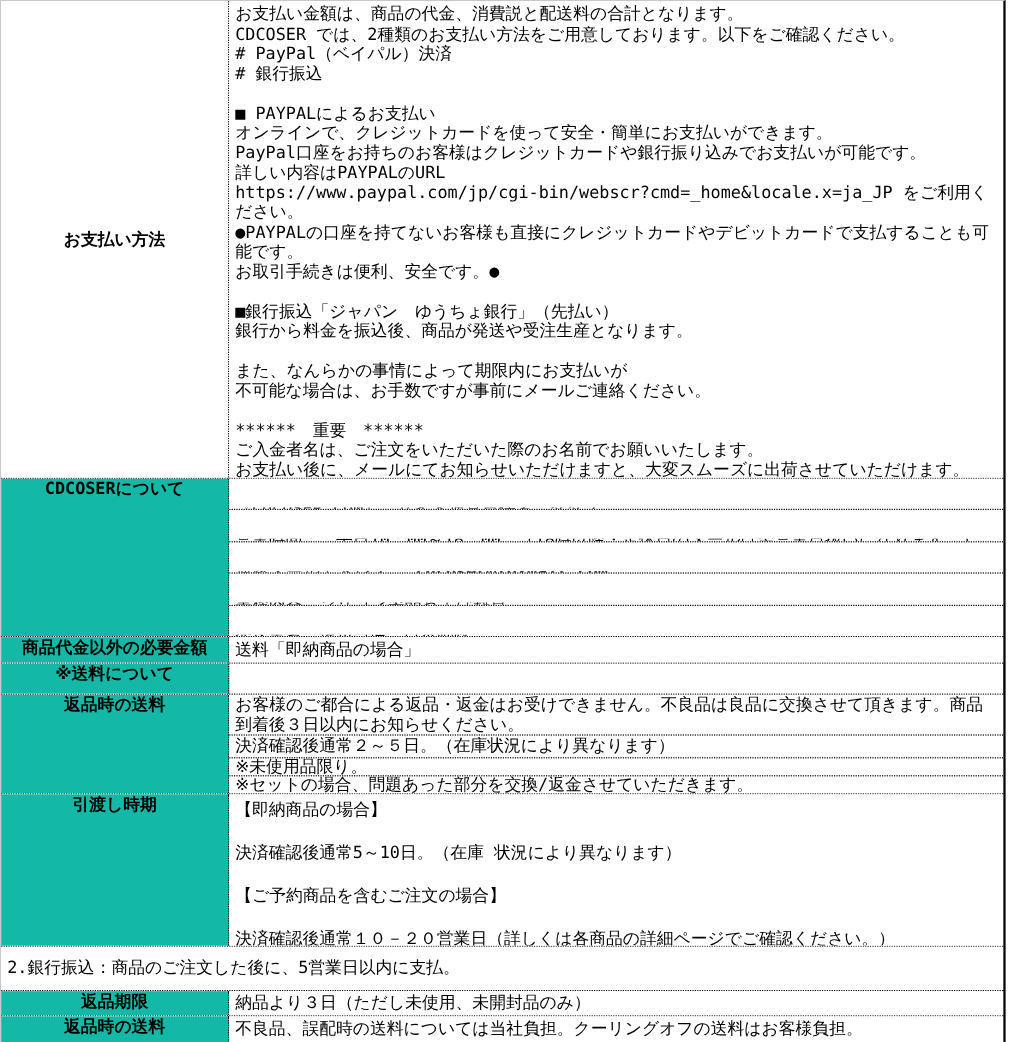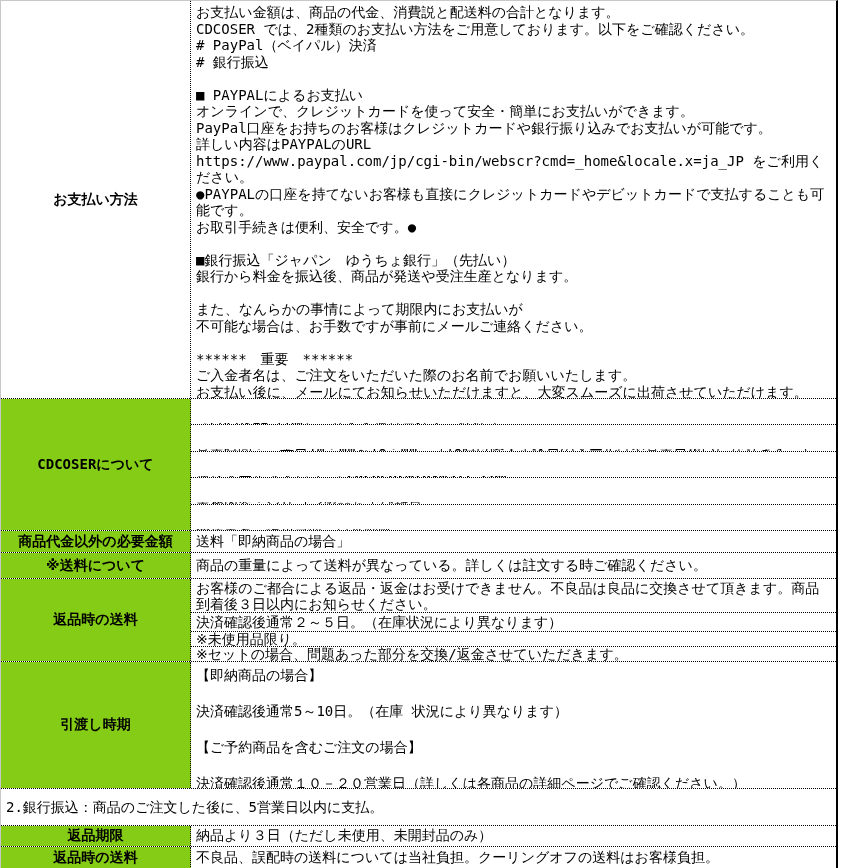--- a/index.html
+++ b/index.html
@@ -21,23 +21,22 @@
   .row {
     display: flex;
     border-bottom: 1px dotted #000000;
     box-sizing: border-box;
   }
   .row:last-child { border-bottom: none; }
   .cell-label {
     flex: 0 0 190px;
     box-sizing: border-box;
     border-right: 1px dotted #000000;
-    background: #84cc16;
-    display: flex;
-    align-items: center;
+    background: #14b8a6;
+    display: flex;
     justify-content: center;
     text-align: center;
     font-weight: bold;
     overflow: hidden;
   }
   .cell-label.white-bg { background: #ffffff; align-items: flex-start; }
   .cell-label.white-bg .label-text { margin-top: 190px; }
   .cell-content {
     flex: 1;
     box-sizing: border-box;
@@ -146,23 +145,20 @@
     </div>
     <div class="cell-content">
       <div class="single-line">送料「即納商品の場合」</div>
     </div>
   </div>
 
   <div class="row r4">
     <div class="cell-label">
       <span>※送料について</span>
     </div>
-    <div class="cell-content">
-      <div class="single-line">商品の重量によって送料が異なっている。詳しくは註文する時ご確認ください。</div>
-    </div>
   </div>
 
   <div class="row r5">
     <div class="cell-label">
       <span>返品時の送料</span>
     </div>
     <div class="cell-content">
       <div class="subcol">
         <div class="subrow sub-a wrap-text">お客様のご都合による返品・返金はお受けできません。不良品は良品に交換させて頂きます。商品到着後３日以内にお知らせください。</div>
         <div class="subrow sub-b">決済確認後通常２～５日。（在庫状況により異なります）</div>

